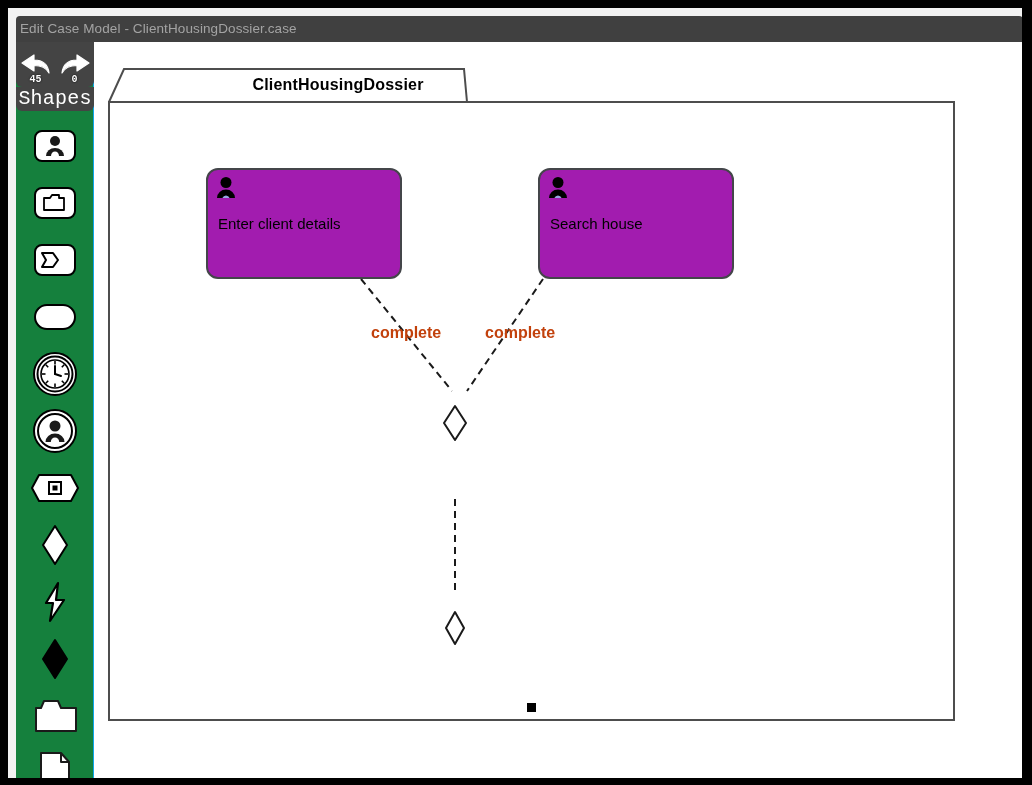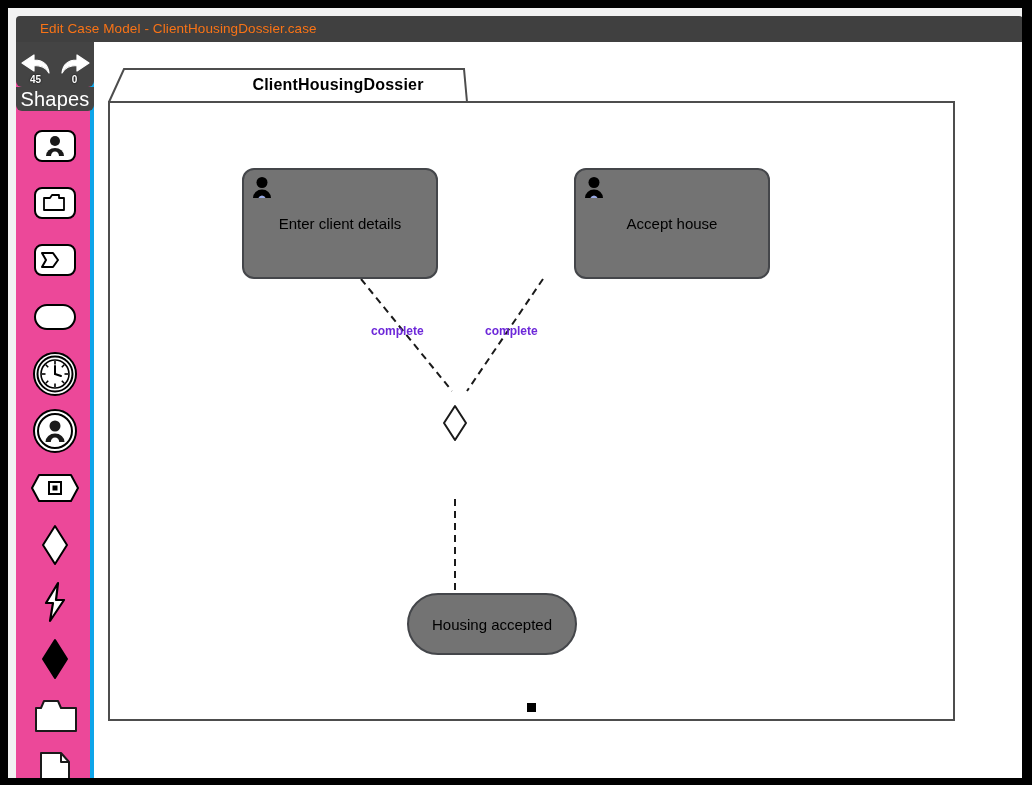--- a/index.html
+++ b/index.html
@@ -30,37 +30,38 @@
     overflow: hidden;
   }
 
   
   #titlebar {
     position: absolute;
     left: 8px; top: 8px;
     width: 1007px; height: 26px;
     background: #404040;
     border-radius: 4px 4px 0 0;
-    color: #f97316;
+    color: #a3a3a3;
     font-size: 13.5px;
     line-height: 26px;
-    padding-left: 24px;
+    padding-left: 4px;
     box-sizing: border-box;
     white-space: nowrap;
     letter-spacing: 0.1px;
   }
 
   
   #sidebar {
     position: absolute;
     left: 8px; top: 34px;
     width: 78px; height: 744px;
-    background: #ec4899;
-    border-right: 4px solid #0ea5e9;
-    box-sizing: border-box;
+    background: #15803d;
+    border-right: 1px solid #0ea5e9;
+    box-sizing: border-box;
+    font-family: Liberation Mono, monospace;
   }
   #undo-redo-bar {
     position: absolute;
     left: 0px; top: 0px;
     width: 78px; height: 45px;
     background: #444444;
     border-radius: 0 0 6px 6px;
     display: flex;
     align-items: center;
     justify-content: space-around;
@@ -150,26 +151,24 @@
     font-size: 16px;
     font-weight: bold;
     color: #000000;
     letter-spacing: 0.2px;
   }
 
   
   .node {
     position: absolute;
     box-sizing: border-box;
-    background: #737373;
+    background: #a21caf;
     border: 2px solid #44464a;
     display: flex;
     align-items: center;
-    justify-content: center;
-    margin-left: 36px;
   }
   .task {
     border-radius: 12px;
   }
   .milestone {
     border-radius: 999px;
   }
   .node-label {
     font-size: 15px;
     color: #000000;
@@ -179,23 +178,23 @@
   }
   .node-icon {
     position: absolute;
     left: 7px; top: 6px;
     width: 22px; height: 24px;
   }
 
   
   .conn-label {
     position: absolute;
-    font-size: 12px;
+    font-size: 16px;
     font-weight: bold;
-    color: #6d28d9;
+    color: #c2410c;
     white-space: nowrap;
   }
 
   #edges {
     position: absolute;
     left: 0; top: 0;
     width: 929px; height: 744px;
     pointer-events: none;
   }
 
@@ -375,25 +374,22 @@
         </svg>
         <div class="node-label">Enter client details</div>
       </div>
 
       <div class="node task" style="left:444px; top:126px; width:196px; height:111px;">
         <svg class="node-icon" viewBox="0 0 22 24">
           <circle cx="11" cy="6.5" r="5.5" fill="#000000"></circle>
           <path d="M2 22 a9 8.5 0 0 1 18 0 z" fill="#000000"></path>
           <path d="M7.4 22 a3.9 4.2 0 0 1 7.2 0 z" fill="#97a8e3"></path>
         </svg>
-        <div class="node-label">Accept house</div>
-      </div>
-
-
-      <div class="node milestone" style="left:277px; top:551px; width:170px; height:62px;">
-        <div class="node-label">Housing accepted</div>
-      </div>
+        <div class="node-label">Search house</div>
+      </div>
+
+
 
       <div class="sel-handle" style="left:431px; top:659px;"></div>
 
     </div>
   </div>
 </div>
 
 </body></html>

